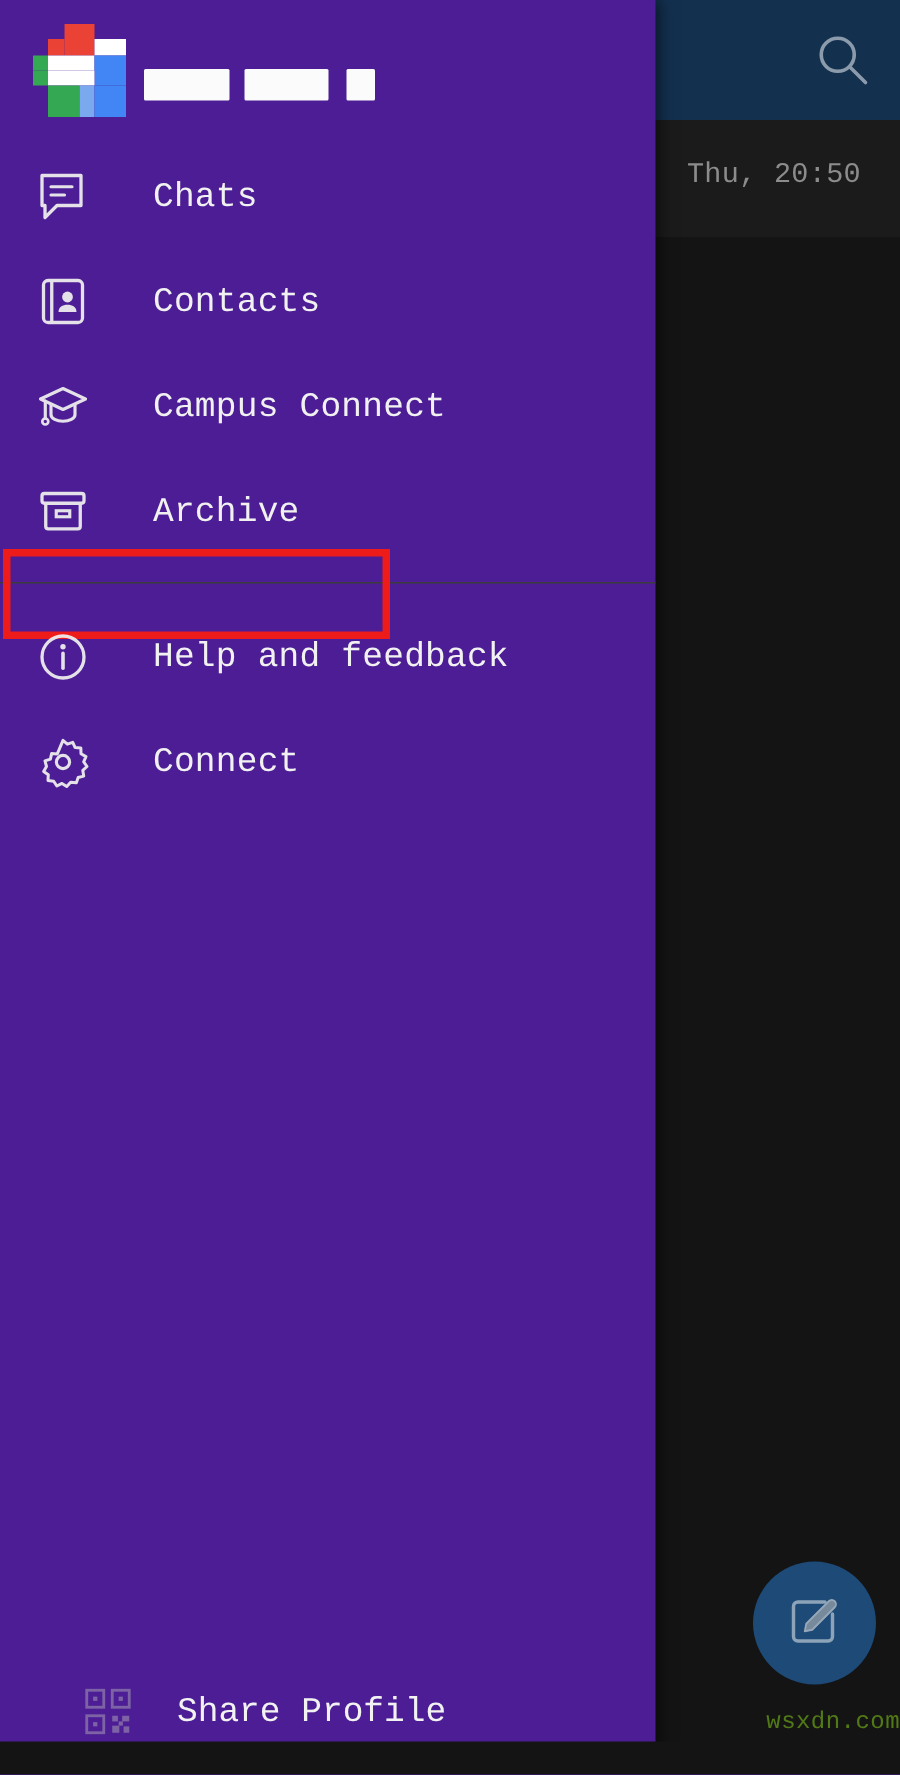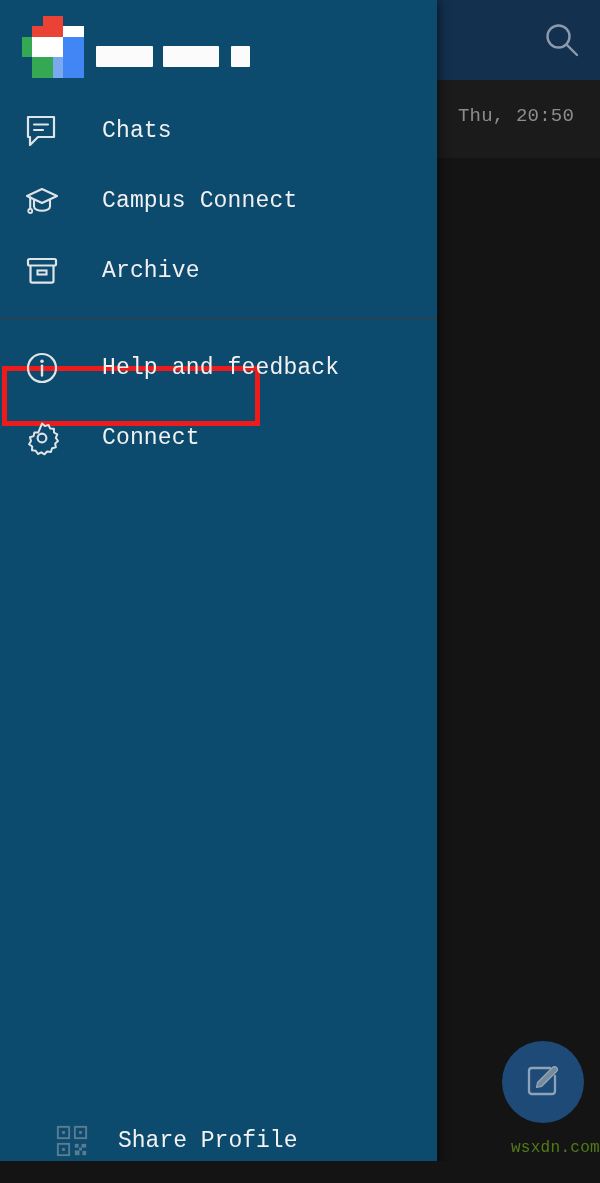--- a/index.html
+++ b/index.html
@@ -43,21 +43,21 @@
   .fab svg{opacity:.72;}
   .watermark{
     position:absolute;right:0;bottom:4px;
     color:#84cc16;font-size:16px;opacity:.55;letter-spacing:.3px;
   }
 
   
   .drawer{
     position:absolute;top:0;left:0;
     width:437px;height:1183px;
-    background:#0c4a6e;
+    background:#4c1d95;
     box-shadow:2px 0 10px rgba(0,0,0,.55);
   }
   .drawer-head{
     position:relative;height:96px;
   }
   .logo{
     position:absolute;left:22px;top:16px;
     width:62px;height:62px;
   }
   .redact{
@@ -184,20 +184,31 @@
         <span class="ico">
           <svg viewBox="0 0 36 36" width="36" height="36">
             <path d="M4 4 H30 V24 H14 L6 32 V24 H4 Z" fill="none" stroke="#f0f0f0" stroke-width="2.2" stroke-linejoin="round"></path>
             <line x1="10" y1="11.5" x2="24" y2="11.5" stroke="#f0f0f0" stroke-width="2.1" stroke-linecap="round"></line>
             <line x1="10" y1="17" x2="19" y2="17" stroke="#f0f0f0" stroke-width="2.1" stroke-linecap="round"></line>
           </svg>
         </span>
         <span class="lbl">Chats</span>
       </div>
 
+      <div class="item">
+        <span class="ico">
+          <svg viewBox="0 0 36 36" width="36" height="36">
+            <rect x="5" y="4" width="26" height="28" rx="3" fill="none" stroke="#f0f0f0" stroke-width="2.2"></rect>
+            <line x1="10.5" y1="4" x2="10.5" y2="32" stroke="#f0f0f0" stroke-width="2.2"></line>
+            <circle cx="21" cy="15" r="3.6" fill="#f0f0f0"></circle>
+            <path d="M15 25 C15 21.8 17.7 20.2 21 20.2 C24.3 20.2 27 21.8 27 25 Z" fill="#f0f0f0"></path>
+          </svg>
+        </span>
+        <span class="lbl">Contacts</span>
+      </div>
 
       <div class="item">
         <span class="ico">
           <svg viewBox="0 0 36 36" width="36" height="36">
             <path d="M18 6 L33 13 L18 20 L3 13 Z" fill="none" stroke="#f0f0f0" stroke-width="2.1" stroke-linejoin="round"></path>
             <path d="M10 16.2 V23.5 C10 26 13.8 27.8 18 27.8 C22.2 27.8 26 26 26 23.5 V16.2" fill="none" stroke="#f0f0f0" stroke-width="2.1" stroke-linejoin="round"></path>
             <line x1="6.2" y1="14.4" x2="6.2" y2="26" stroke="#f0f0f0" stroke-width="2.1" stroke-linecap="round"></line>
             <circle cx="6.2" cy="28" r="2" fill="none" stroke="#f0f0f0" stroke-width="1.8"></circle>
           </svg>
         </span>

